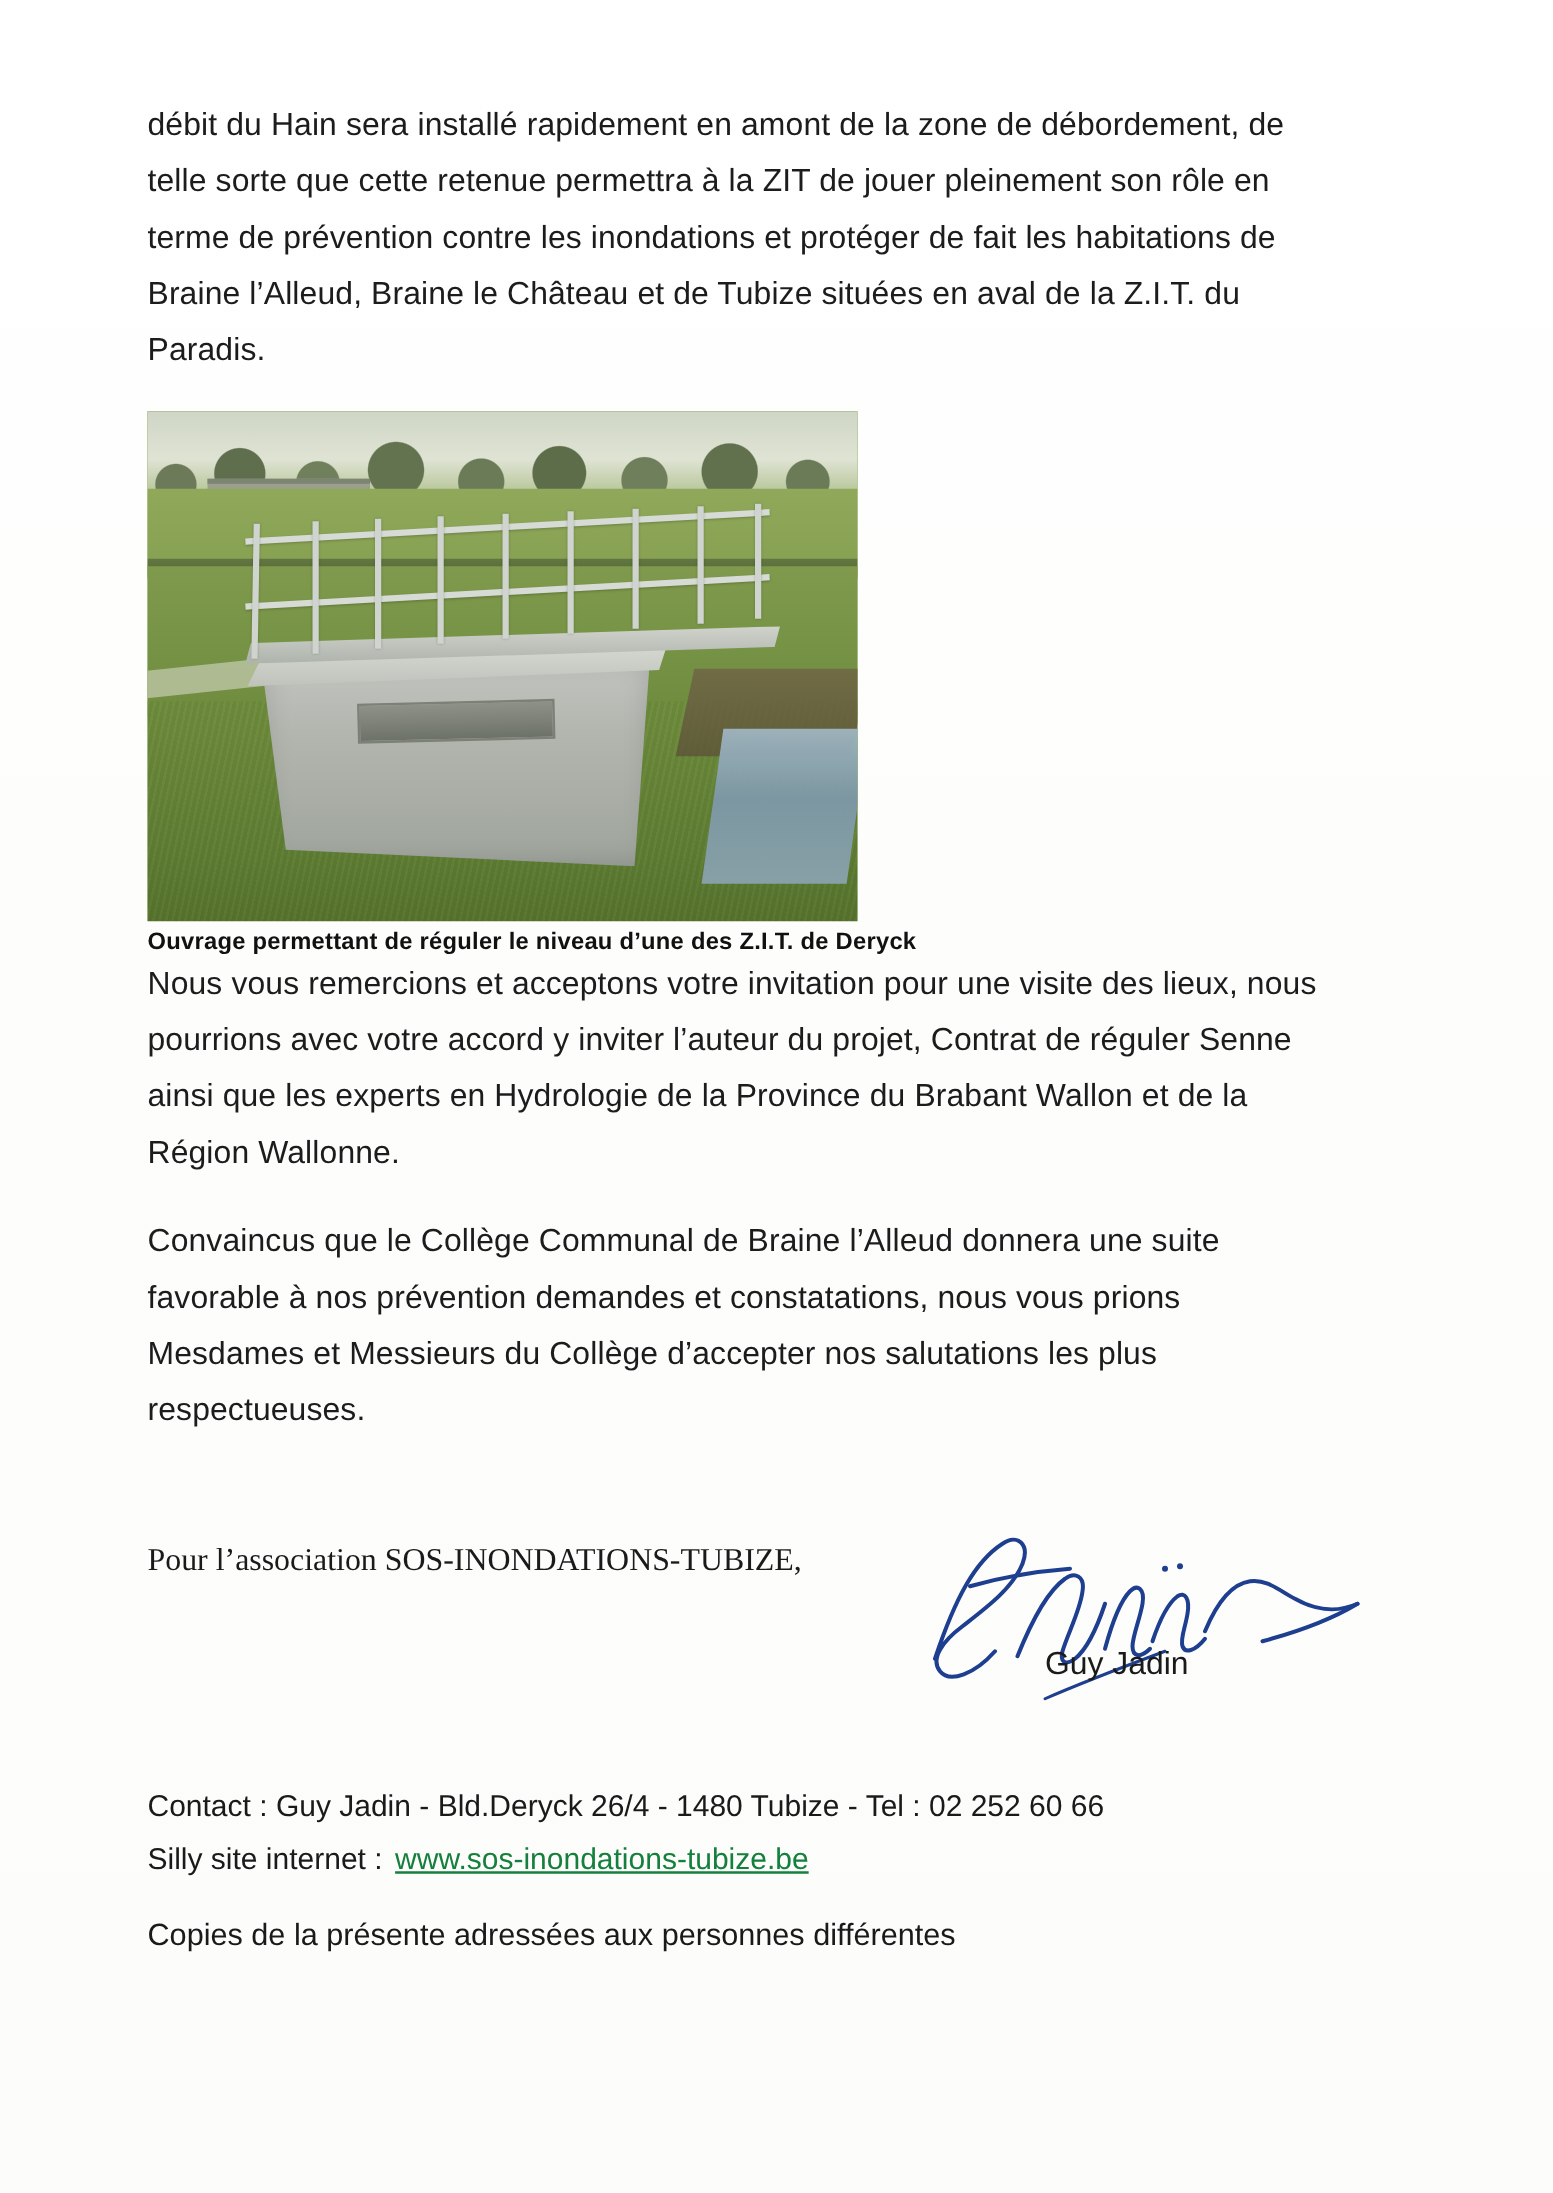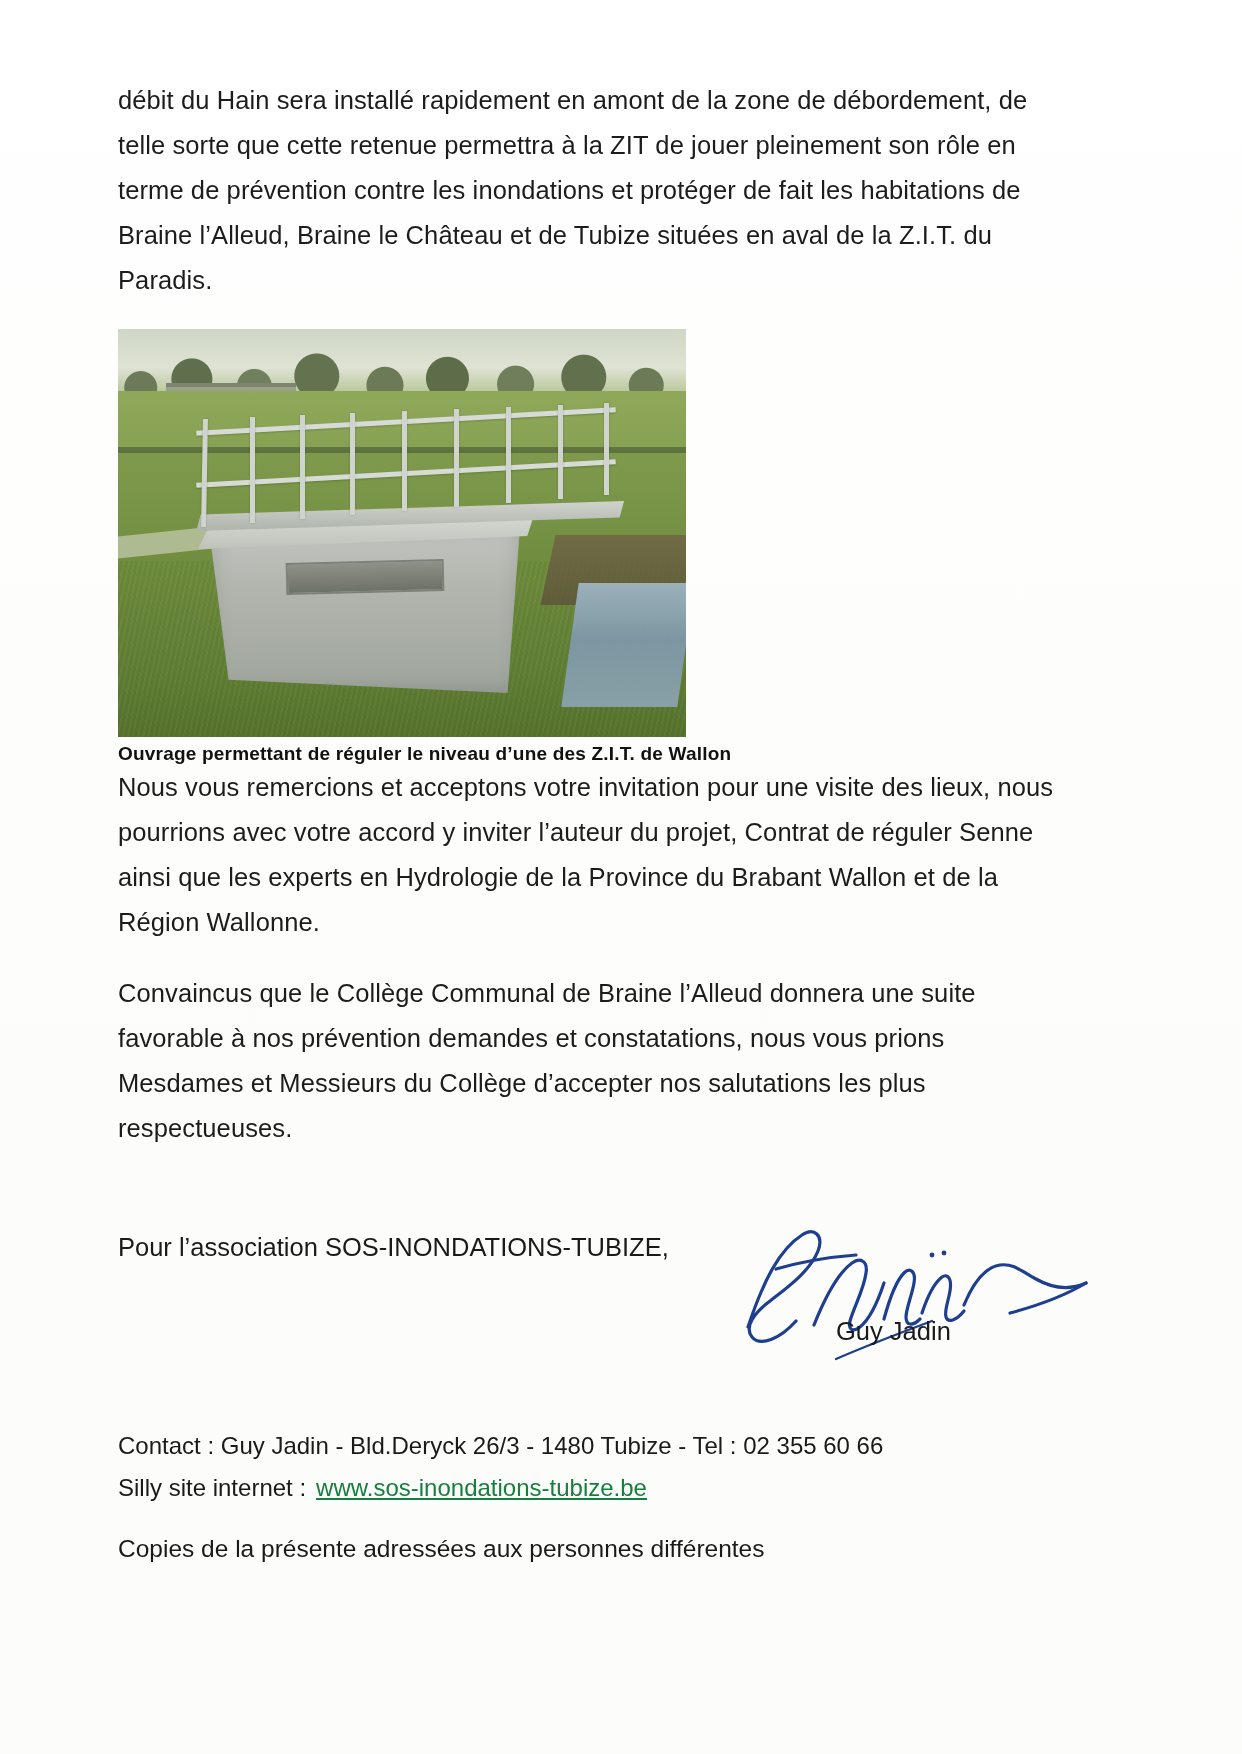--- a/index.html
+++ b/index.html
@@ -204,20 +204,21 @@
 
   .signature-area {
     position: relative;
     margin-top: 74px;
     height: 190px;
   }
   .signoff {
     font-size: 25.5px;
     line-height: 45px;
     margin: 0;
+    font-family: Liberation Serif, serif;
   }
   .sig-line {
     position: absolute;
     left: 530px;
     top: 92px;
     width: 420px;
     font-size: 25.5px;
   }
   .sig-role {
     position: absolute;
@@ -283,21 +284,21 @@
           <div class="post" style="left:54px;  top:4px;  height:106px;"></div>
           <div class="post" style="left:104px; top:2px;  height:104px;"></div>
           <div class="post" style="left:154px; top:0px;  height:102px;"></div>
           <div class="post" style="left:206px; top:-2px; height:100px;"></div>
           <div class="post" style="left:258px; top:-4px; height:98px;"></div>
           <div class="post" style="left:310px; top:-6px; height:96px;"></div>
           <div class="post" style="left:362px; top:-8px; height:94px;"></div>
           <div class="post" style="left:408px; top:-10px;height:92px;"></div>
         </div>
       </div>
-      <div class="caption">Ouvrage permettant de réguler le niveau d’une des Z.I.T. de Wallon</div>
+      <div class="caption">Ouvrage permettant de réguler le niveau d’une des Z.I.T. de Deryck</div>
     </div>
 
     <p class="para block-after-figure">Nous vous remercions et acceptons votre invitation pour une visite des lieux, nous pourrions avec votre accord y inviter l’auteur du projet, Contrat de réguler Senne ainsi que les experts en Hydrologie de la Province du Brabant Wallon et de la Région Wallonne.</p>
 
     <p class="para">Convaincus que le Collège Communal de Braine l’Alleud donnera une suite favorable à nos prévention demandes et constatations, nous vous prions Mesdames et Messieurs du Collège d’accepter nos salutations les plus respectueuses.</p>
 
     <div class="signature-area">
       <p class="signoff">Pour l’association SOS-INONDATIONS-TUBIZE,</p>
 
       <svg class="sig-svg" viewBox="0 0 380 160">
@@ -312,21 +313,21 @@
           <circle cx="214" cy="46" r="2.4" fill="#1e3f8f" stroke="none"></circle>
           <circle cx="226" cy="44" r="2.4" fill="#1e3f8f" stroke="none"></circle>
           <path d="M118 150 C 150 136, 182 124, 214 112" stroke-width="2.4"></path>
         </g>
       </svg>
 
       <span class="sig-line sig-name">Guy Jadin</span>
     </div>
 
     <div class="contact">
-      <div>Contact : Guy Jadin - Bld.Deryck 26/3 - 1480 Tubize - Tel : 02 355 60 66</div>
+      <div>Contact : Guy Jadin - Bld.Deryck 26/4 - 1480 Tubize - Tel : 02 252 60 66</div>
       <div>
         <span>Silly site internet :</span><a class="link" href="#">www.sos-inondations-tubize.be</a>
       </div>
     </div>
 
     <div class="copies">Copies de la présente adressées aux personnes différentes</div>
 
   </div>
 </div>
 

